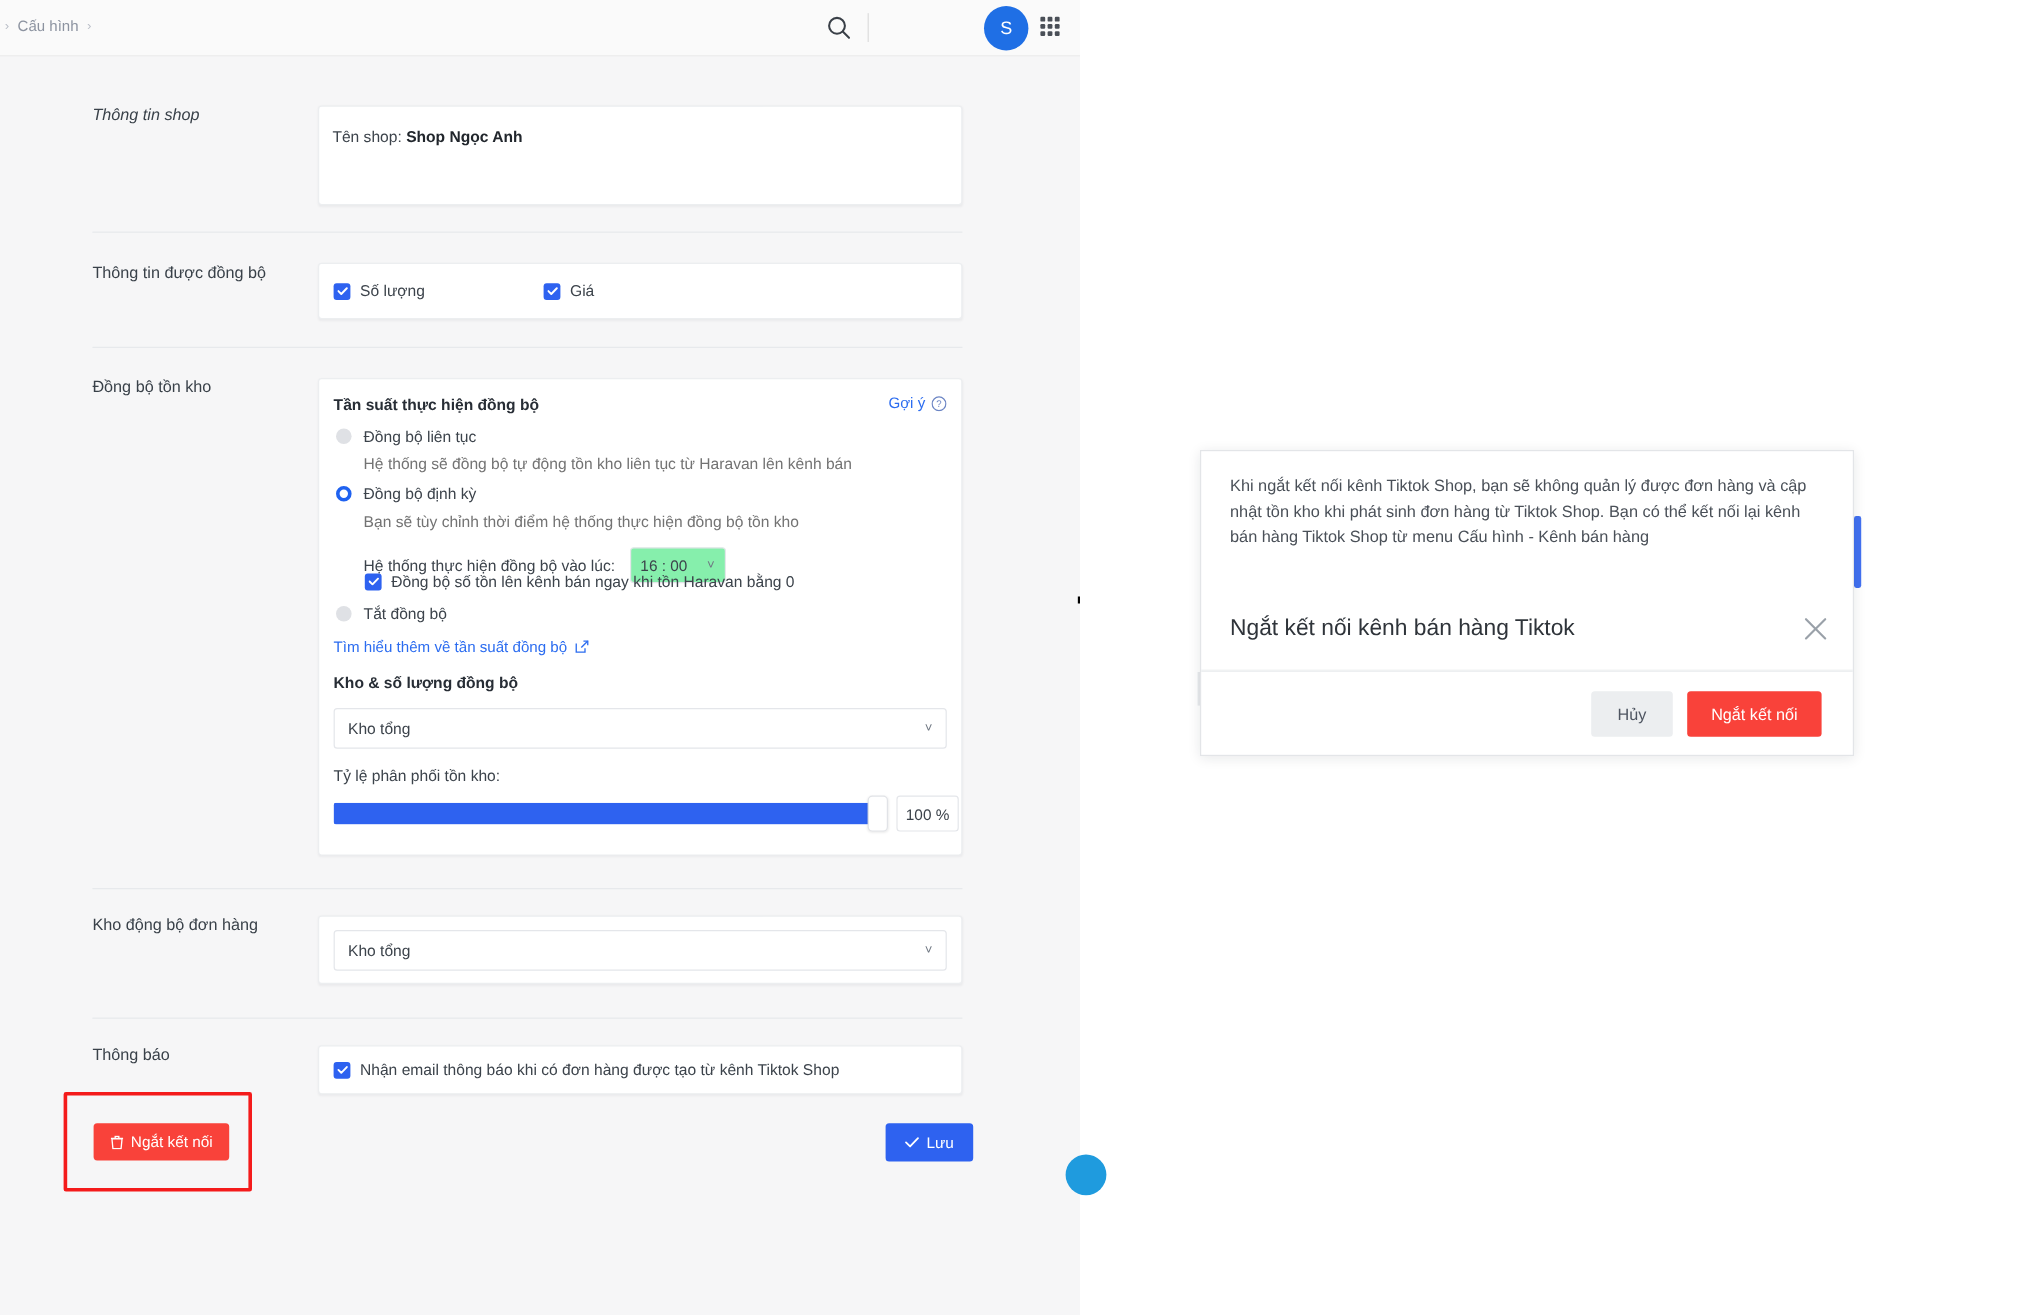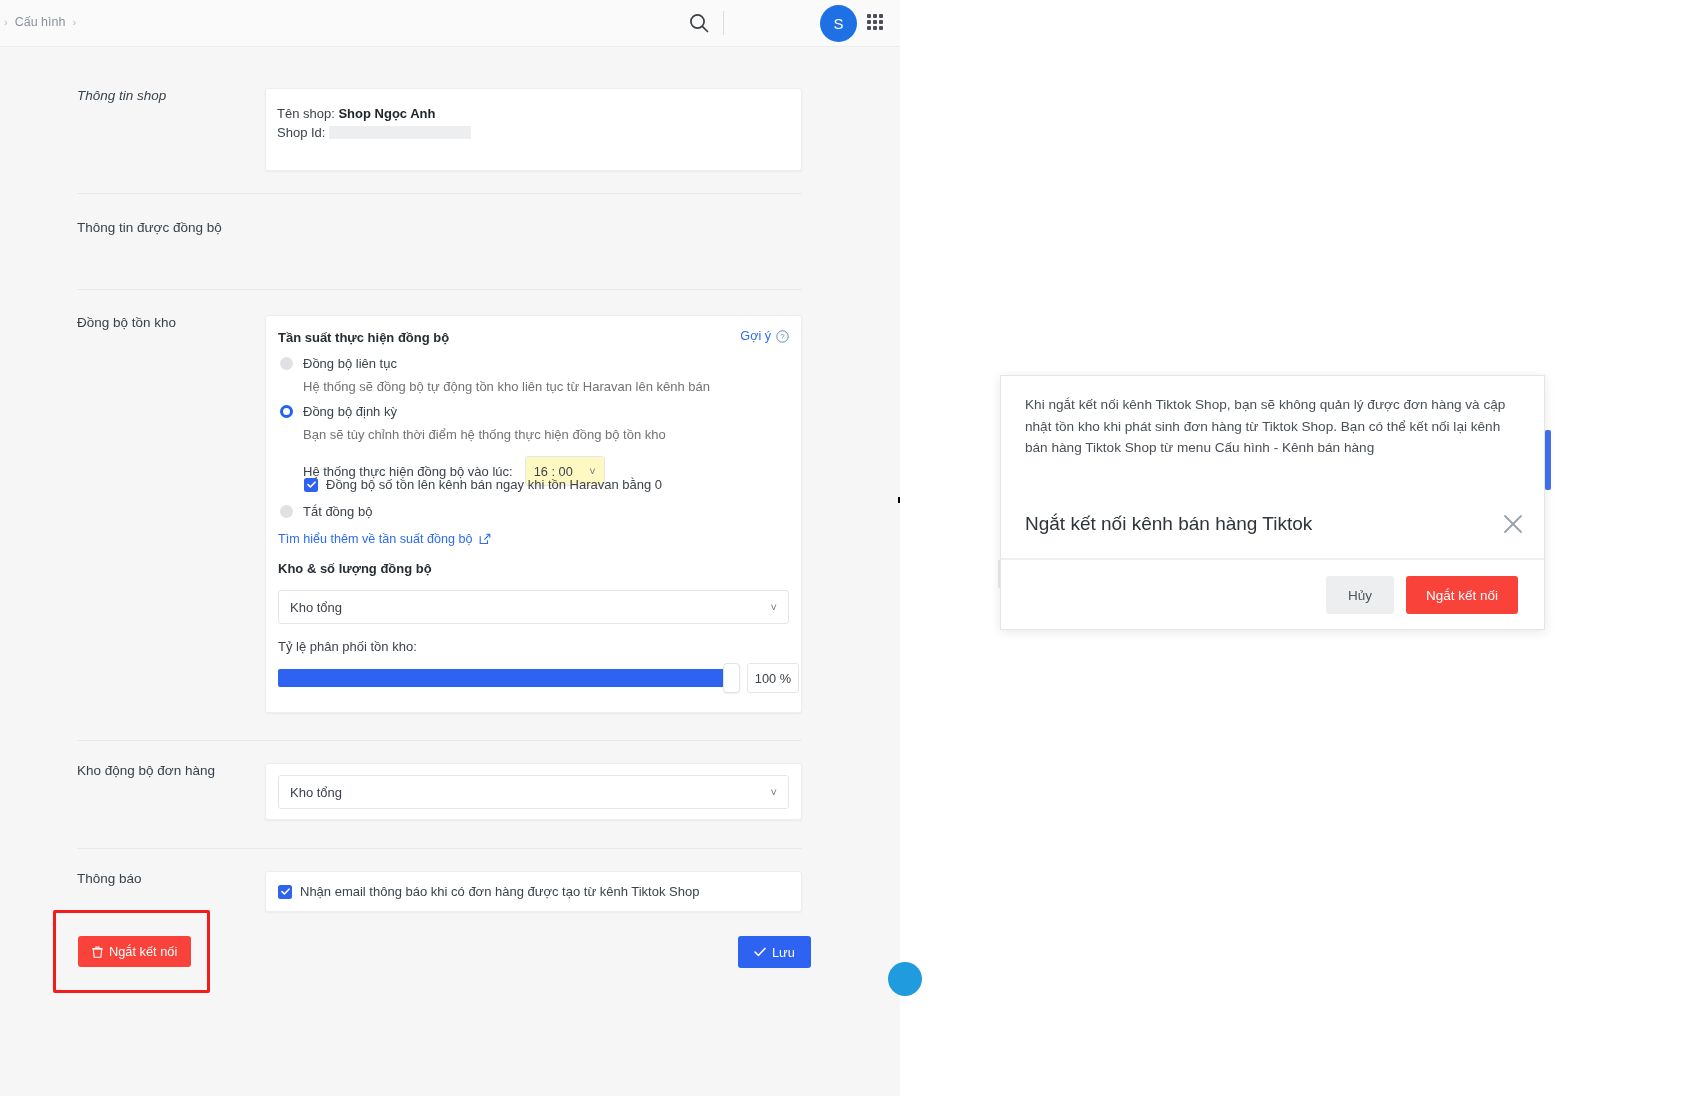--- a/index.html
+++ b/index.html
@@ -81,21 +81,21 @@
   .link { font-size:12.6px; color:#2b6cf0; cursor:pointer; }
 
   .select {
     background:#fff;border:1px solid #e4e6ea;border-radius:3px;
     display:flex;align-items:center;justify-content:space-between;
     padding:0 11px;font-size:13px;color:#3c434b;cursor:pointer;
   }
   .chev { color:#707883; font-size:11px; }
 
   .time-select {
-    width:80px;height:30px;border:1px solid #e4e6ea;border-radius:3px;background:#fef9c3;
+    width:80px;height:30px;border:1px solid #e4e6ea;border-radius:3px;background:#86efac;
     display:flex;align-items:center;justify-content:space-between;padding:0 8px;
     font-size:12.8px;color:#3c434b;cursor:pointer;
   }
 
   
   .slider-track {
     position:absolute; height:18px; background:#e9ebee; border-radius:2px; overflow:hidden;
   }
   .slider-fill { height:100%; background:#2e62f0; }
   .slider-thumb {
@@ -190,29 +190,45 @@
     </div>
   </div>
 
   <div class="row-label" style="left:77px; top:88px;font-style:italic;">Thông tin shop</div>
   <div class="card" style="left:265px; top:88px; width:537px; height:83px;">
     <div style="padding:15px 0 0 11px;">
       <div class="shop-line">
         <span>Tên shop:</span>
         <b>Shop Ngọc Anh</b>
       </div>
-      <div class="shop-line">
-        <span>Shop Id:</span>
-        <span class="redacted"></span>
-      </div>
     </div>
   </div>
   <div class="divider" style="top:193px;"></div>
 
   <div class="row-label" style="left:77px; top:220px;">Thông tin được đồng bộ</div>
+  <div class="card" style="left:265px; top:219px; width:537px; height:47px;">
+    <div style="display:flex; align-items:center; height:100%; padding-left:12px;">
+      <div style="width:175px; display:flex; align-items:center;">
+        <span class="cb">
+          <svg width="9" height="7" viewBox="0 0 9 7">
+              <polyline points="1,3.6 3.4,6 8,1.2" fill="none" stroke="#fff" stroke-width="1.6" stroke-linecap="round" stroke-linejoin="round"></polyline>
+            </svg>
+        </span>
+        <span class="cb-label">Số lượng</span>
+      </div>
+      <div style="display:flex; align-items:center;">
+        <span class="cb">
+          <svg width="9" height="7" viewBox="0 0 9 7">
+              <polyline points="1,3.6 3.4,6 8,1.2" fill="none" stroke="#fff" stroke-width="1.6" stroke-linecap="round" stroke-linejoin="round"></polyline>
+            </svg>
+        </span>
+        <span class="cb-label">Giá</span>
+      </div>
+    </div>
+  </div>
   <div class="divider" style="top:289px;"></div>
 
   <div class="row-label" style="left:77px; top:315px;">Đồng bộ tồn kho</div>
   <div class="card" style="left:265px; top:315px; width:537px; height:398px;">
 
     <div style="position:absolute; left:12px; top:14px;" class="sec-title">Tần suất thực hiện đồng bộ</div>
 
     <div style="position:absolute; right:12px; top:13px; display:flex; align-items:flex-end; gap:5px;">
       <span class="link">Gợi ý</span>
       <svg width="13" height="13" viewBox="0 0 13 13">

